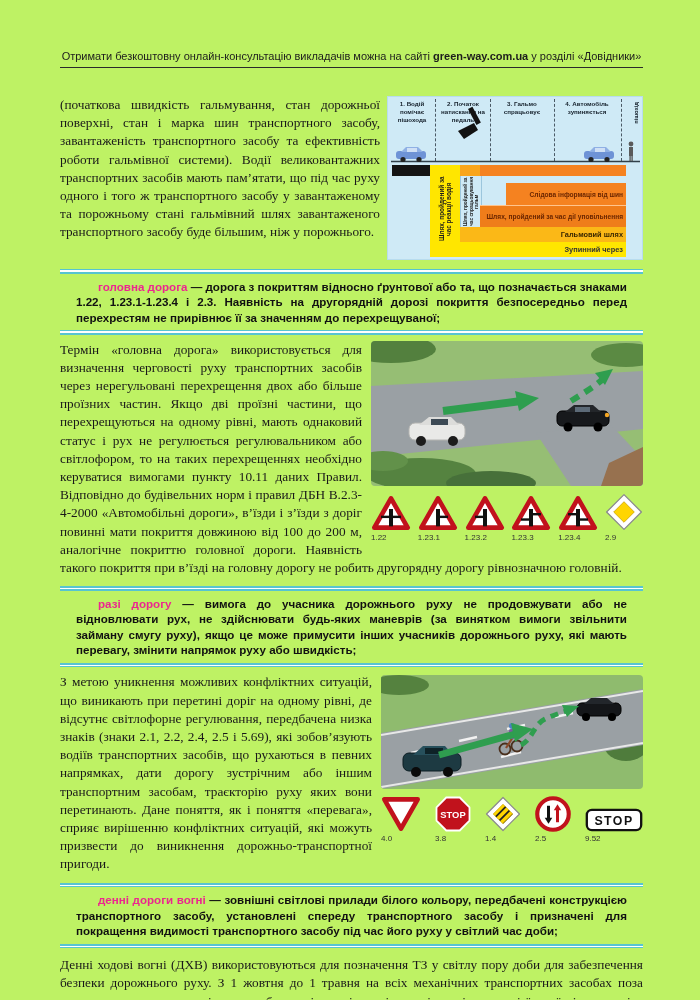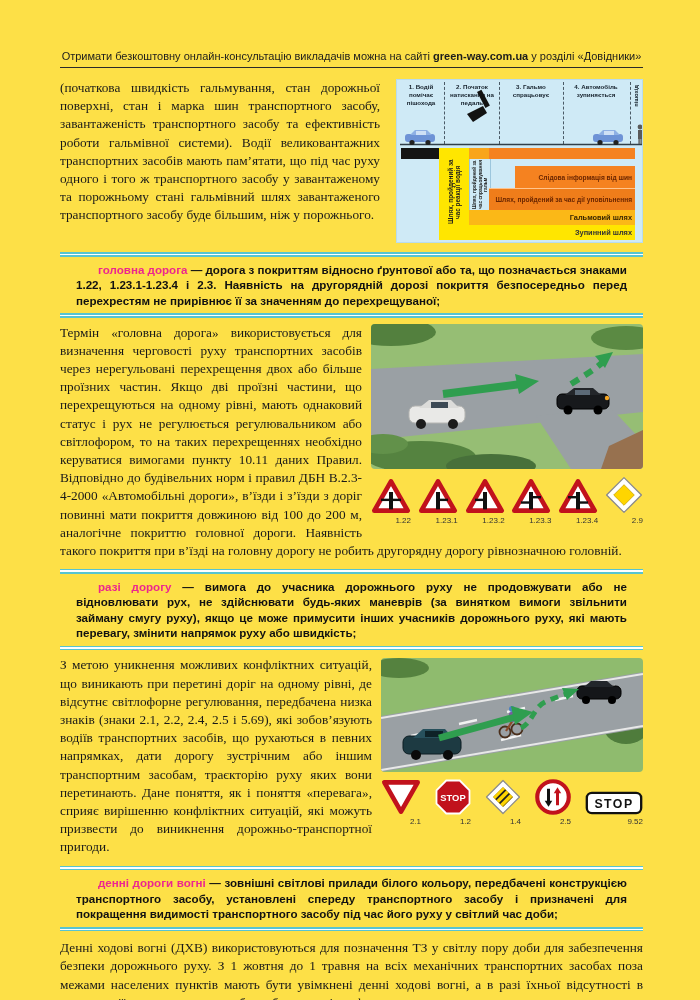--- a/index.html
+++ b/index.html
@@ -1,29 +1,29 @@
 <!DOCTYPE html>
 <html lang="uk"><head>
 <meta charset="utf-8">
 <style>
   html,body{margin:0;padding:0;background:#ffffff;}
-  .page{position:relative;width:700px;height:1000px;background:#fde047;overflow:hidden;
+  .page{position:relative;width:700px;height:1000px;background:#bef264;overflow:hidden;
         font-family:"Liberation Serif",serif;color:#191919;}
   .content{padding:0 57px 0 60px;}
 
   
   .header{margin-top:50px;font-family:"Liberation Sans",sans-serif;font-size:11px;
           text-align:center;color:#1c1c1c;padding-bottom:5px;border-bottom:1.6px solid #2a2a2a;}
   .header b{font-weight:bold;}
 
   
   .body-text{font-size:13.3px;line-height:1.37;text-align:justify;margin:0;}
 
   
-  .intro-row{display:flex;gap:16px;margin-top:11px;}
+  .intro-row{display:flex;gap:7px;margin-top:28px;}
   .intro-text{width:320px;flex:0 0 auto;}
 
   
   .diagram{position:relative;flex:1;height:162px;background:#cfeaf6;
            font-family:"Liberation Sans",sans-serif;overflow:hidden;border:1px solid #b8dcee;}
   .ph{position:absolute;top:3px;font-size:6.2px;font-weight:bold;line-height:1.25;
       text-align:center;color:#15202b;}
   .vd{position:absolute;top:2px;border-left:1px dashed #4a5a66;}
   .ped-label{position:absolute;top:5px;right:3px;font-size:5.8px;font-weight:bold;color:#15202b;
              writing-mode:vertical-rl;transform:rotate(180deg);}
@@ -42,21 +42,21 @@
   .term{color:#ec268f;}
 
   
   .section{margin-top:6px;}
   .clearfix::after{content:"";display:block;clear:both;}
   .fig-right{float:right;margin-left:9px;}
   .figB{width:272px;}
   .figC{width:262px;margin-top:2px;}
   .illus{display:block;border-radius:4px;}
   .signs-row{display:flex;align-items:flex-end;justify-content:space-between;margin-top:7px;}
-  .sign{display:flex;flex-direction:column;align-items:flex-end;}
+  .sign{display:flex;flex-direction:column;align-items:flex-start;}
   .sign-label{font-family:"Liberation Sans",sans-serif;font-size:8px;color:#333;margin-top:2px;}
 </style>
 </head>
 <body>
 
 <div class="page">
   <div class="content">
 
     <div class="header">
       <span>Отримати безкоштовну онлайн-консультацію викладачів можна на сайті </span><b>green-way.com.ua</b><span> у розділі «Довідники»</span>
@@ -111,21 +111,21 @@
 
         <div class="vbox" style="left:42px;top:79px;width:30px;height:66px;background:#ffe600;">
           <div class="vtext" style="font-size:6.4px;color:#1c1c1c;">Шлях, пройдений за час реакції водія</div>
         </div>
         <div class="vbox" style="left:72px;top:79px;width:20px;height:51px;background:#cfeaf6;border-left:1px solid #9cc6dd;border-right:1px solid #9cc6dd;">
           <div class="vtext" style="font-size:4.8px;color:#1c1c1c;">Шлях, пройдений за час спрацьовування гальм</div>
         </div>
         <div class="dbox" style="left:118px;top:86px;width:120px;height:22px;background:#f58220;font-size:6.6px;color:#6b2600;">Слідова інформація від шин</div>
         <div class="dbox" style="left:92px;top:108px;width:146px;height:22px;background:#ef7d1a;font-size:6.6px;color:#6b2600;border-top:1px solid #ffc48d;">Шлях, пройдений за час дії уповільнення</div>
         <div class="dbox" style="left:72px;top:130px;width:166px;height:15px;background:#fbb817;font-size:7.4px;color:#3a2700;">Гальмовий шлях</div>
-        <div class="dbox" style="left:42px;top:145px;width:196px;height:15px;background:#ffe600;font-size:7.4px;color:#333;">Зупинний шлях</div>
+        <div class="dbox" style="left:42px;top:145px;width:196px;height:15px;background:#ffe600;font-size:7.4px;color:#333;">Зупинний через</div>
       </div>
     </div>
 
     <div class="defblock">
       <div class="dline"></div>
       <p class="deftext"><span class="term">головна дорога</span><span> — дорога з покриттям відносно ґрунтової або та, що позначається знаками 1.22, 1.23.1-1.23.4 і 2.3. Наявність на другорядній дорозі покриття безпосередньо перед перехрестям не прирівнює її за значенням до перехрещуваної;</span></p>
       <div class="dline"></div>
     </div>
 
     <div class="section clearfix">
@@ -279,29 +279,29 @@
             <polygon points="198,31 181,30 186,42" fill="#2f9e4f"></polygon>
           </g>
         </svg>
 
         <div class="signs-row">
 
           <div class="sign">
             <svg width="40" height="36" viewBox="0 0 60 54">
               <path d="M5 5 L55 5 L30 49 Z" fill="#fff" stroke="#c1121c" stroke-width="7" stroke-linejoin="round"></path>
             </svg>
-            <div class="sign-label">2.1</div>
+            <div class="sign-label">4.0</div>
           </div>
 
           <div class="sign">
             <svg width="36" height="36" viewBox="0 0 48 48">
               <polygon points="15,2 33,2 46,15 46,33 33,46 15,46 2,33 2,15" fill="#c1121c" stroke="#fff" stroke-width="2.4"></polygon>
               <text x="24" y="29" text-anchor="middle" font-family="Liberation Sans, sans-serif" font-size="12.5" font-weight="bold" fill="#fff">STOP</text>
             </svg>
-            <div class="sign-label">1.2</div>
+            <div class="sign-label">3.8</div>
           </div>
 
           <div class="sign">
             <svg width="36" height="36" viewBox="0 0 48 48">
               <defs>
                   <clipPath id="d24">
                     <path d="M24 11 L37 24 L24 37 L11 24 Z"></path>
                   </clipPath>
                 </defs>
               <path d="M24 2 L46 24 L24 46 L2 24 Z" fill="#fff" stroke="#8a8a8a" stroke-width="1.6" stroke-linejoin="round"></path>

